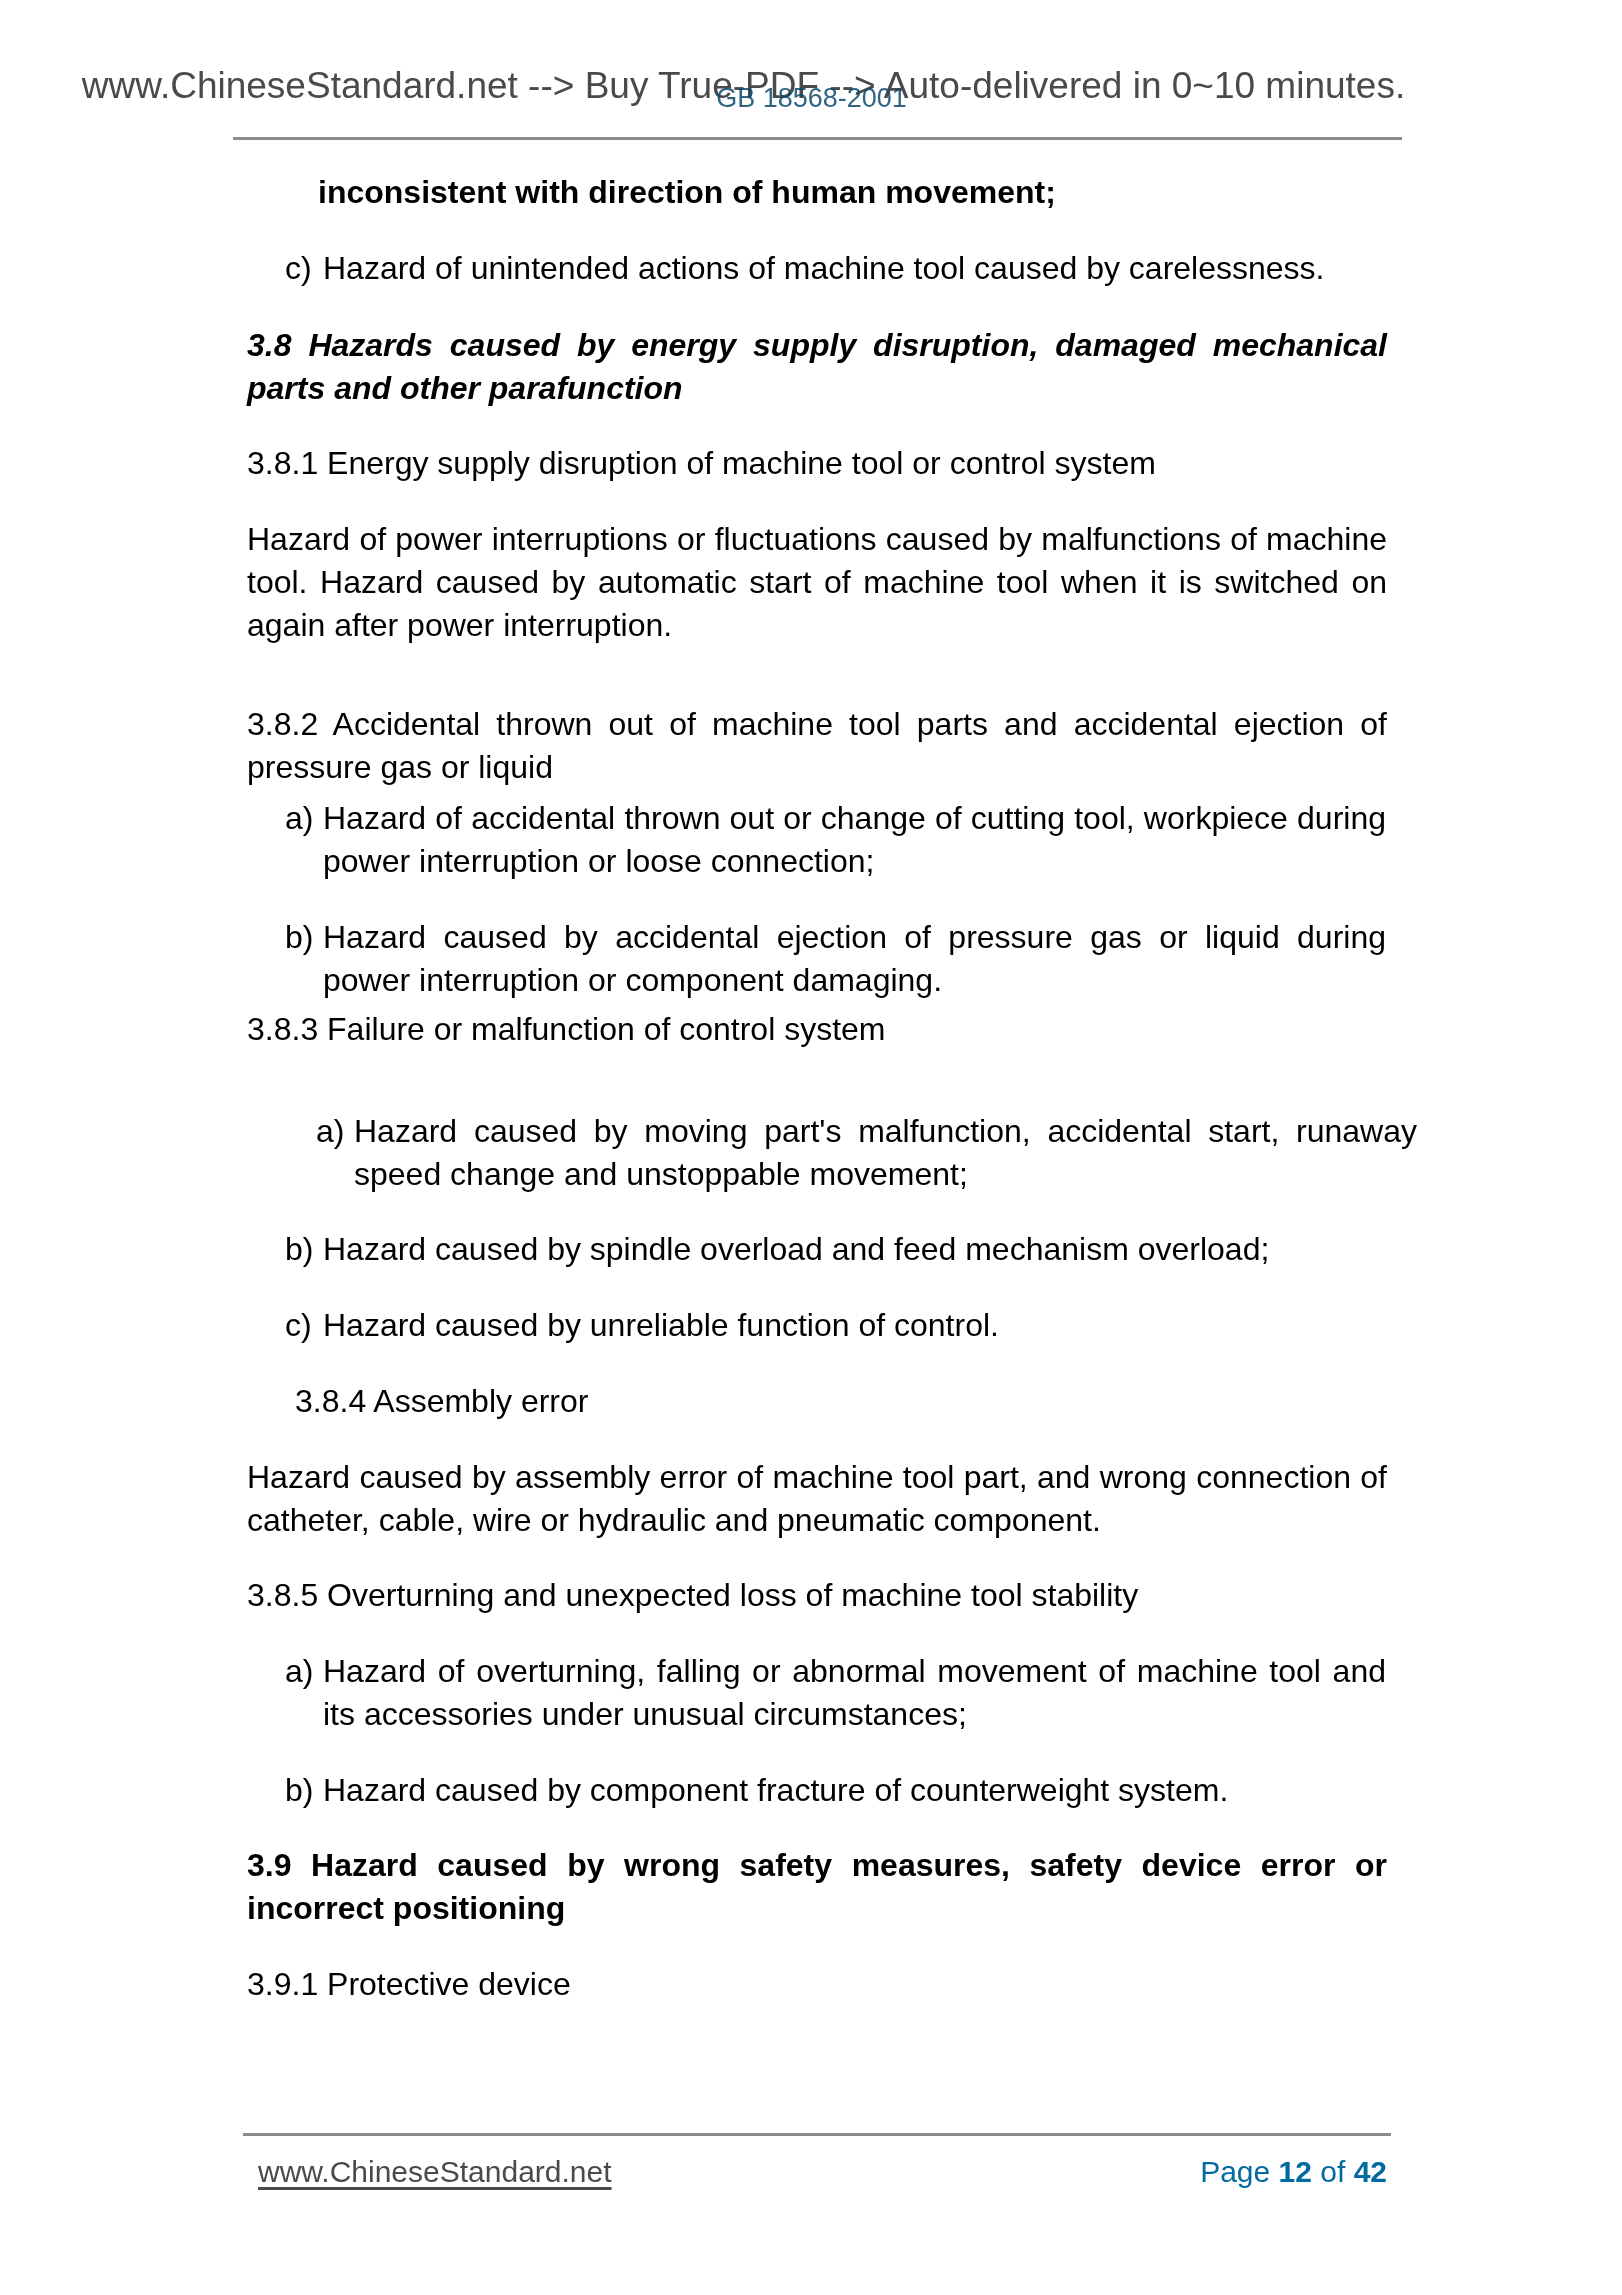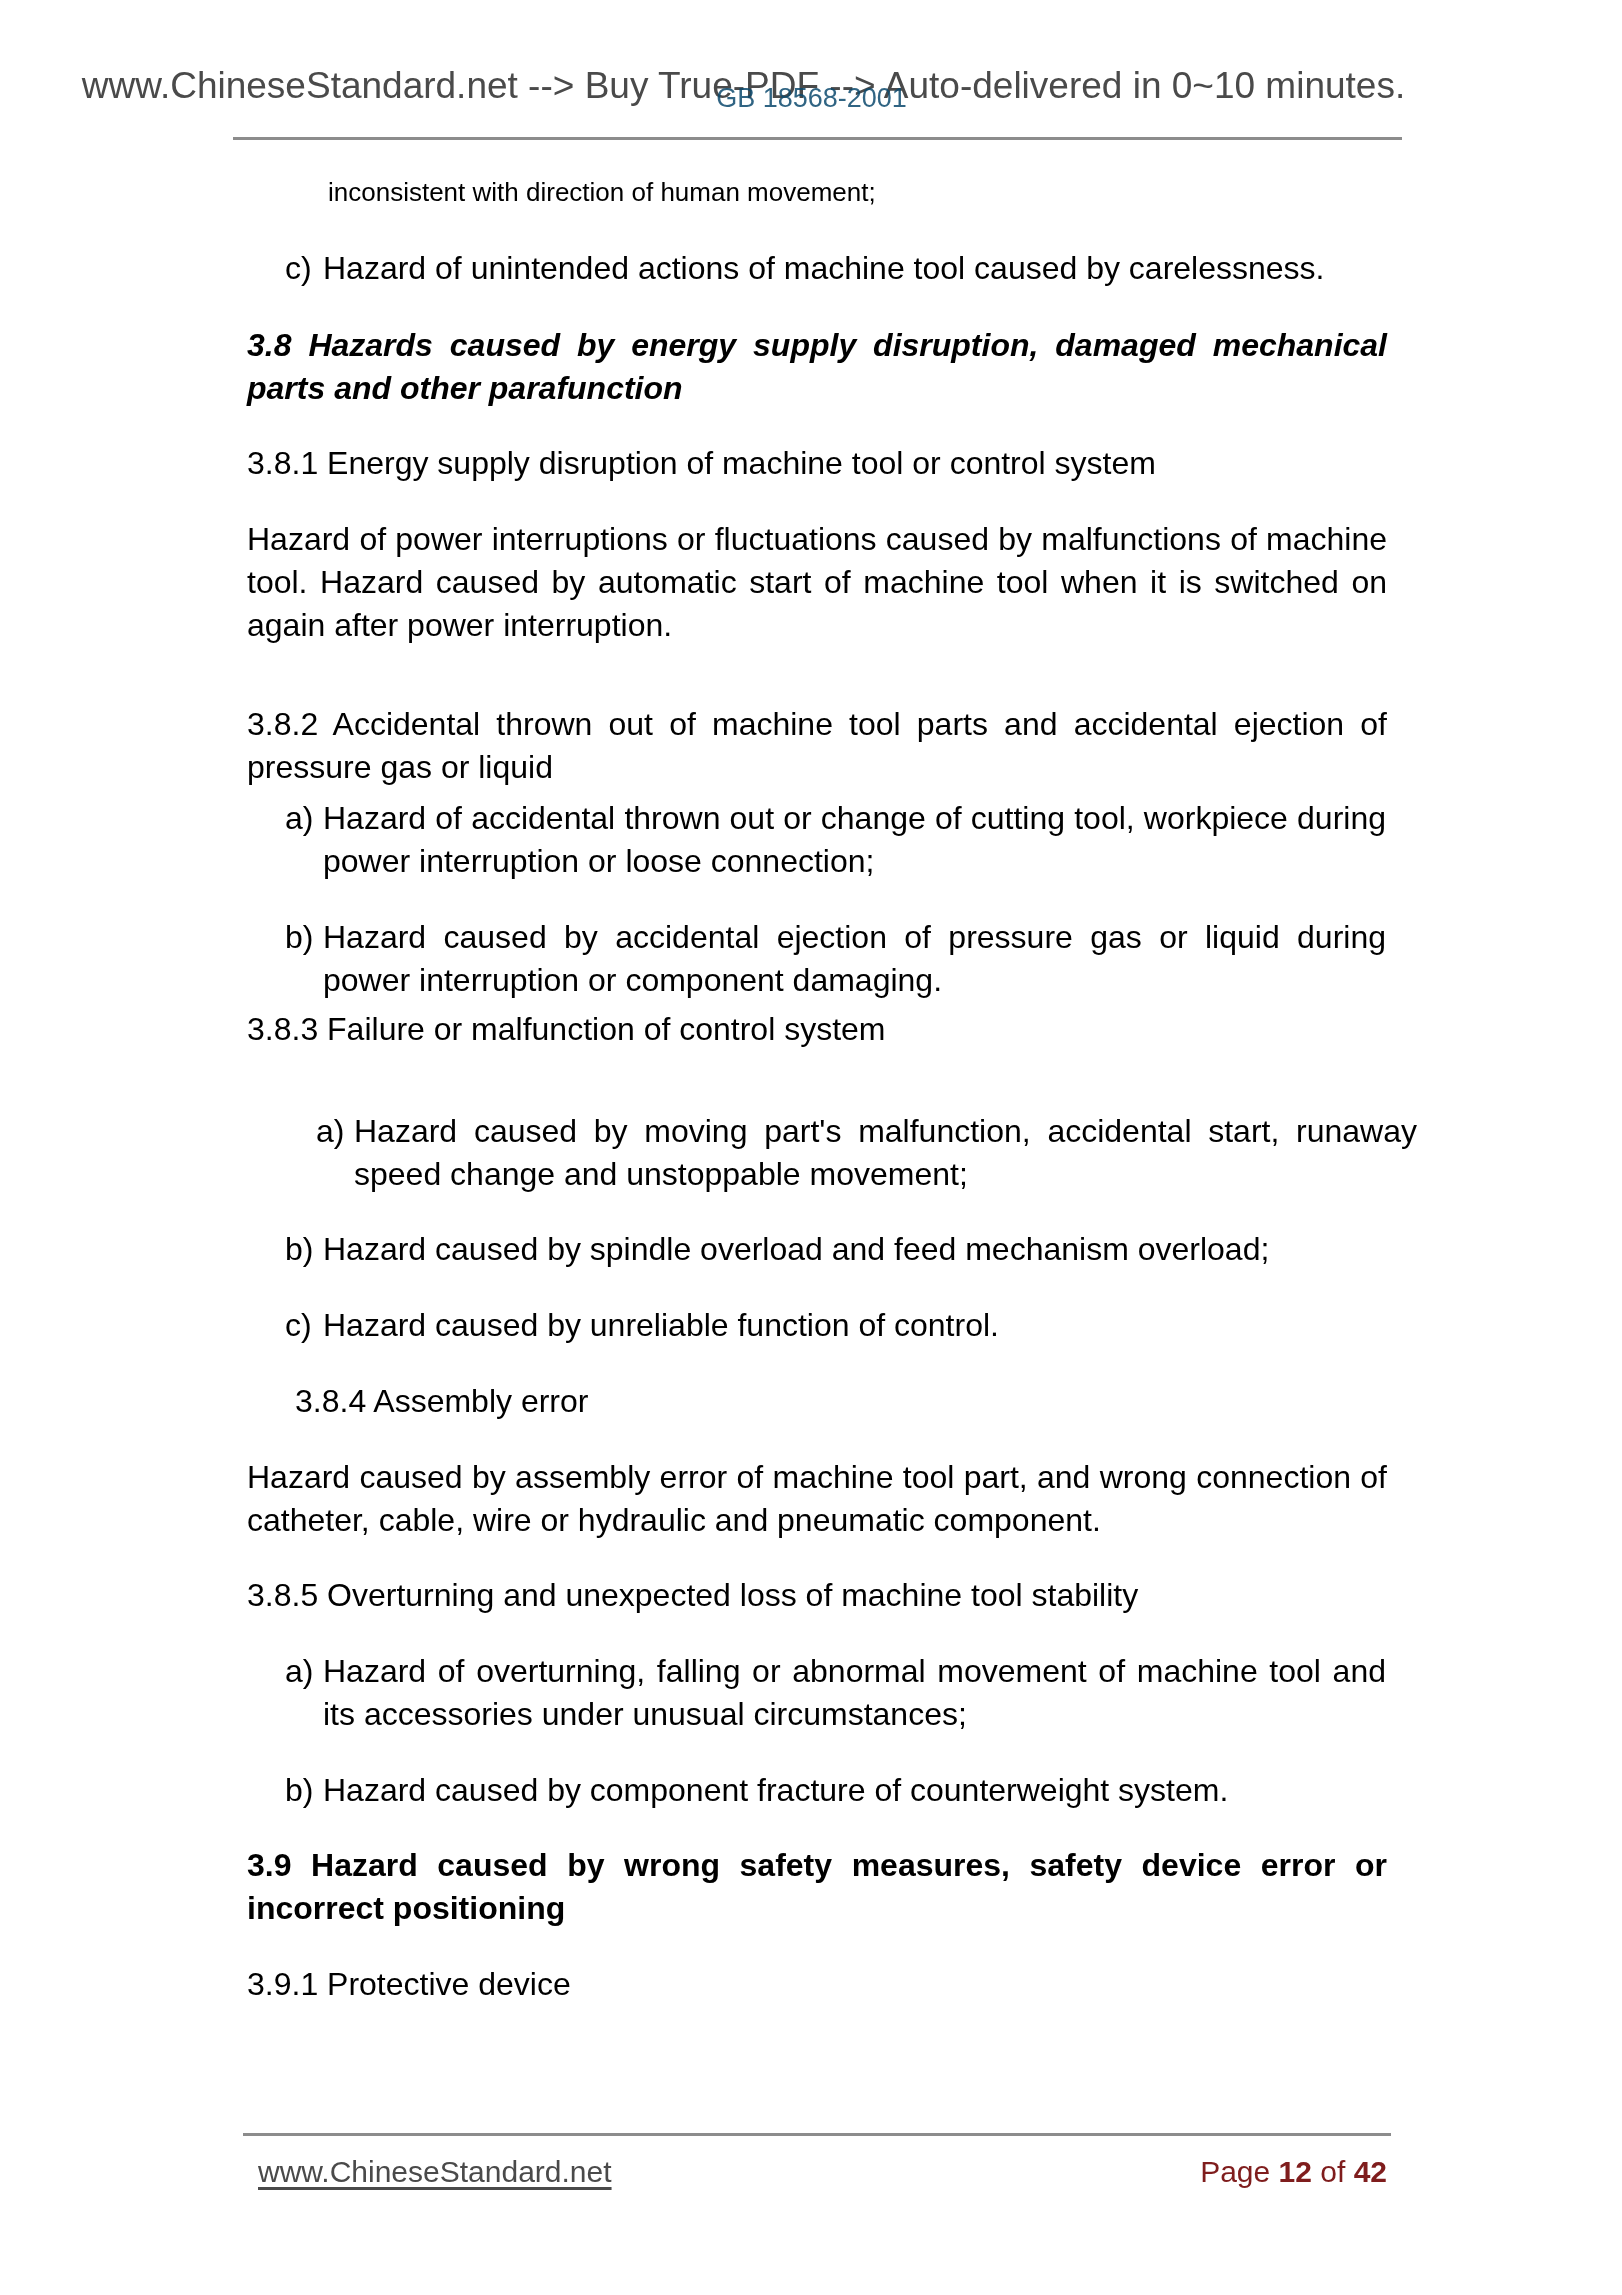--- a/index.html
+++ b/index.html
@@ -10,25 +10,25 @@
   .hdr-doc { position:absolute; left:0; width:1623px; top:83px; text-align:center;
              font-size:27px; color:#0c4a6e; white-space:nowrap; }
   .hdr-rule { position:absolute; left:233px; width:1169px; top:137px; height:2.5px; background:#8c8c8c; }
   .content { position:absolute; left:247px; width:1140px; top:0; }
   .p { position:absolute; left:0; width:1140px; font-size:32px; line-height:43px;
        text-align:justify; text-align-last:left; }
   .p.bold { font-weight:bold; }
   .item { position:absolute; left:38px; width:1101px; font-size:32px; line-height:43px;
           text-align:justify; text-align-last:left; padding-left:38px; text-indent:-38px; box-sizing:border-box; }
   .item .lbl { display:inline-block; width:38px; text-indent:0; }
-  .cont { position:absolute; left:81px; width:1063px; font-size:26px; line-height:43px; }
+  .cont { position:absolute; left:71px; width:1063px; font-size:32px; line-height:43px;font-weight:bold; }
   .ftr-rule { position:absolute; left:243px; width:1148px; top:2133px; height:2.5px; background:#8c8c8c; }
   .ftr-link { position:absolute; left:258px; top:2155px; font-size:30px; color:#4a4a4a;
               text-decoration:underline; text-decoration-thickness:2.5px; text-underline-offset:5px; }
-  .ftr-page { position:absolute; right:236px; top:2155px; font-size:30px; color:#7f1d1d; }
+  .ftr-page { position:absolute; right:236px; top:2155px; font-size:30px; color:#0369a1; }
   .ftr-page b { font-weight:bold; }
 </style>
 </head>
 <body>
 
 <div>
   <div class="hdr-banner">www.ChineseStandard.net --&gt; Buy True-PDF --&gt; Auto-delivered in 0~10 minutes.</div>
   <div class="hdr-doc" style="opacity:0.85;">GB 18568-2001</div>
   <div class="hdr-rule"></div>
 </div>

